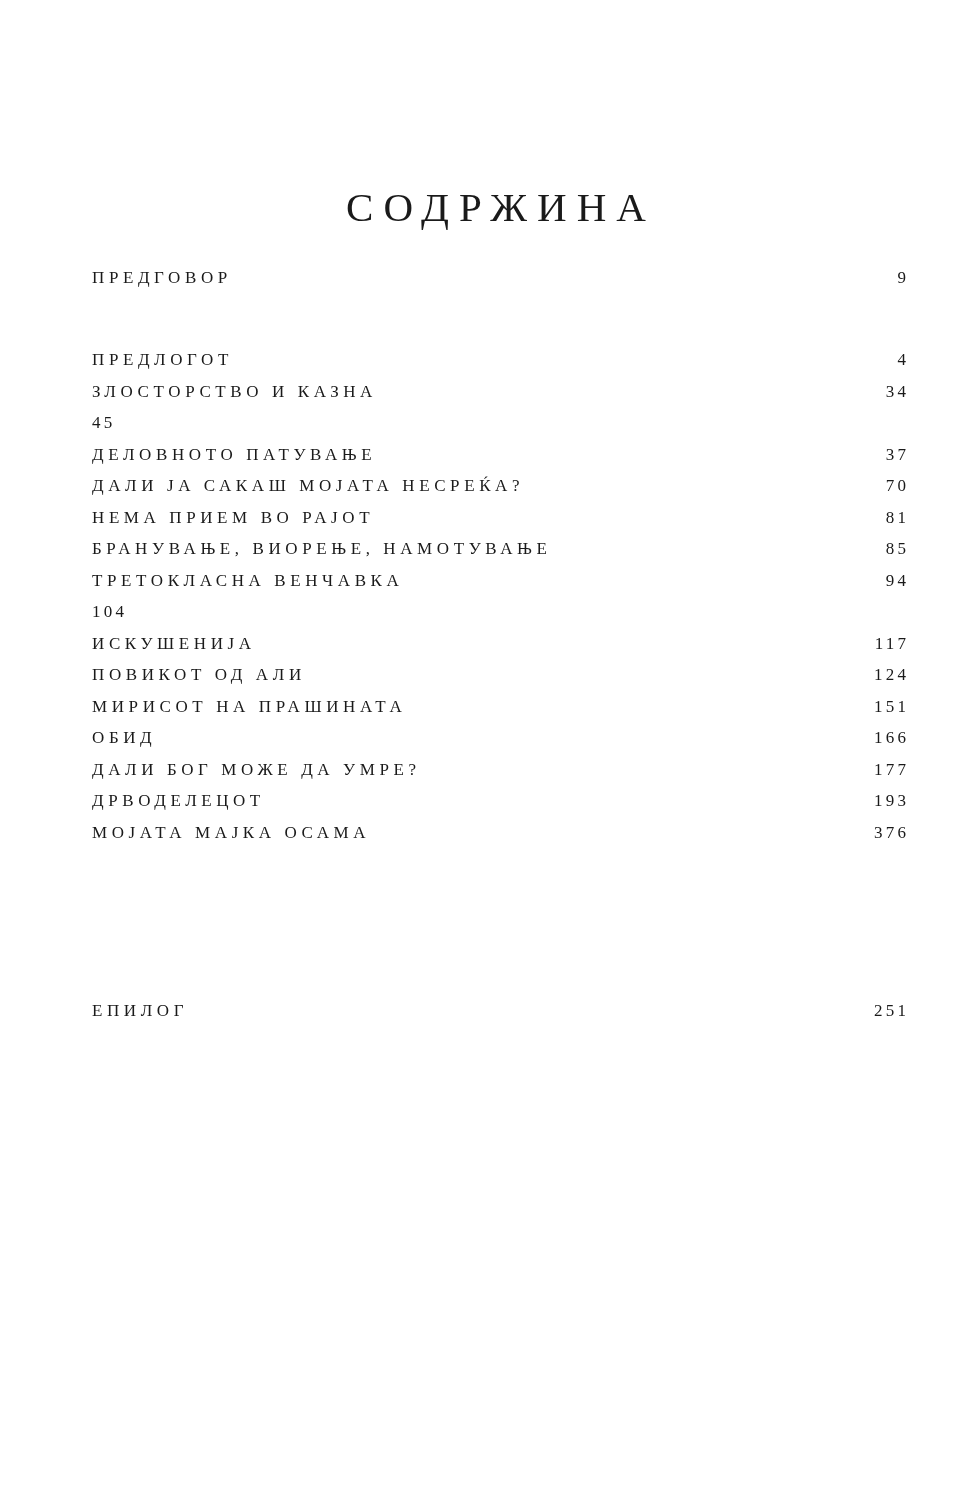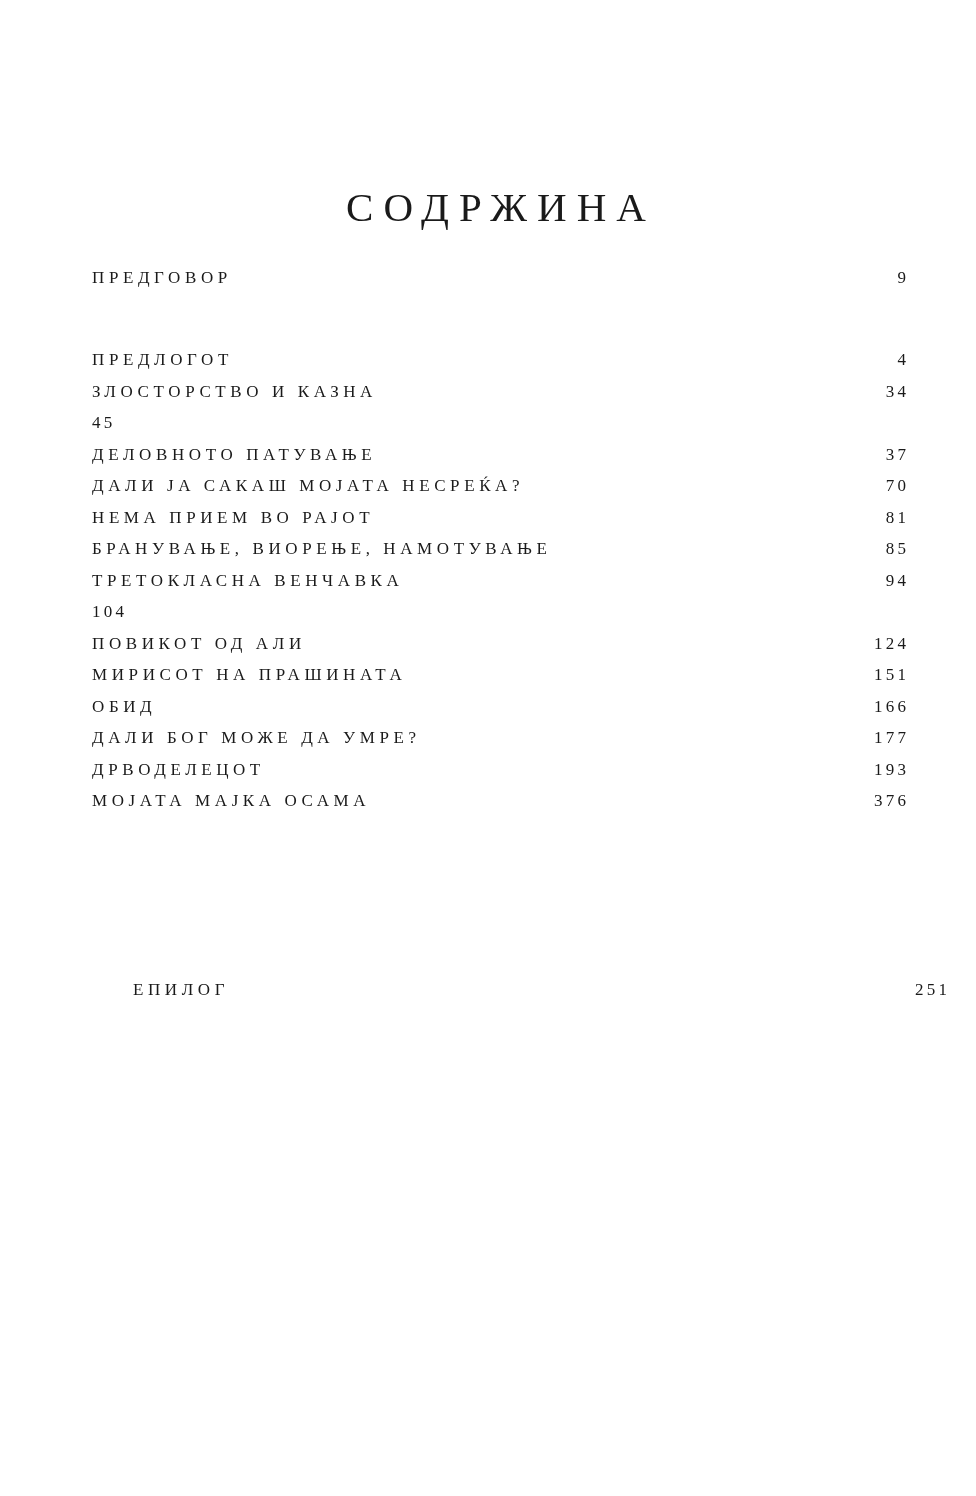--- a/index.html
+++ b/index.html
@@ -45,21 +45,21 @@
       letter-spacing: 4.6px;
       white-space: nowrap;
     }
     .row .page {
       letter-spacing: 3.2px;
       margin-right: -3.2px;
       white-space: nowrap;
     }
     #toc-intro { top: 262px; }
     #toc-main { top: 344px; }
-    #toc-outro { top: 974px; margin-left: 41px; }
+    #toc-outro { top: 995px; }
   </style>
 </head>
 <body>
 
 <div class="title">СОДРЖИНА</div>
 
 <div class="toc" id="toc-intro">
   <div class="row">
     <span class="label">ПРЕДГОВОР</span>
     <span class="page">9</span>
@@ -95,20 +95,24 @@
       <span class="page">85</span>
     </div>
   <div class="row">
       <span class="label">ТРЕТОКЛАСНА ВЕНЧАВКА</span>
       <span class="page">94</span>
     </div>
   <div class="row">
       <span class="page">104</span>
     </div>
   <div class="row">
+      <span class="label">ИСКУШЕНИЈА</span>
+      <span class="page">117</span>
+    </div>
+  <div class="row">
       <span class="label">ПОВИКОТ ОД АЛИ</span>
       <span class="page">124</span>
     </div>
   <div class="row">
       <span class="label">МИРИСОТ НА ПРАШИНАТА</span>
       <span class="page">151</span>
     </div>
   <div class="row">
       <span class="label">ОБИД</span>
       <span class="page">166</span>

